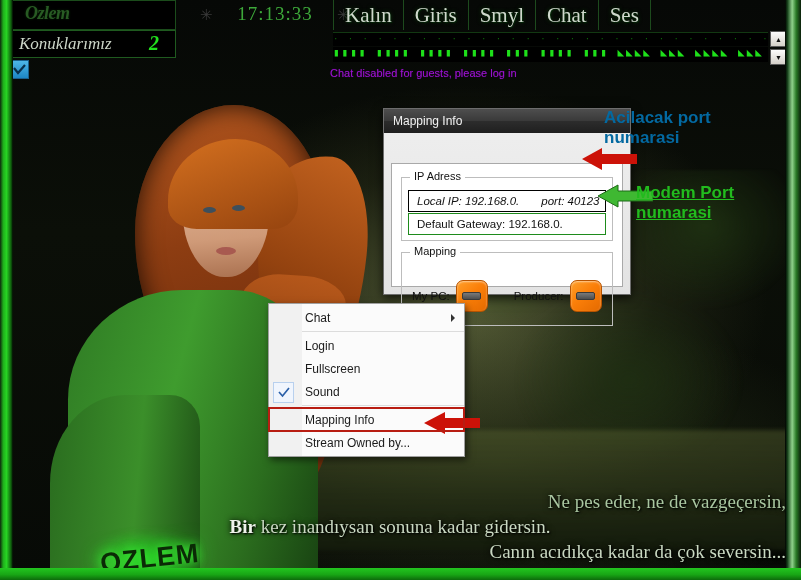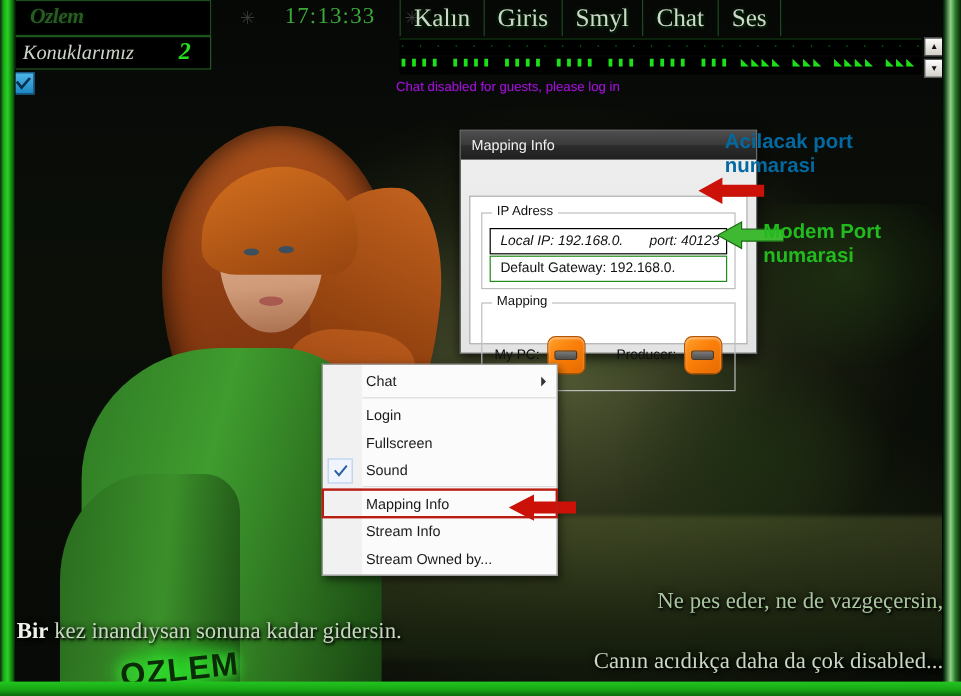--- a/index.html
+++ b/index.html
@@ -301,21 +301,21 @@
   .poem {
     position:absolute; left:14px; bottom:16px; width:772px;
     font-family:"Liberation Serif", serif;
     font-size:19px;
     color:#c9d8c2;
     text-shadow: 0 0 6px #000, 1px 1px 2px #000;
     line-height:25px;
   }
   .poem div { white-space:pre; }
   .poem .l1 { text-align:right; color:#a9c6a0; }
-  .poem .l2 { text-align:left; padding-right:20px; }
+  .poem .l2 { text-align:center; padding-right:20px; }
   .poem .l2 b { color:#eef3ea; }
   .poem .l3 { text-align:left; padding-left:6px; }
   .poem .l4 { text-align:right; }
 
   .watermark {
     position:absolute; left:100px; bottom:6px;
     font-family:"Liberation Sans", sans-serif;
     font-weight:bold; font-size:27px;
     color:#0b2a06;
     letter-spacing:1px;
@@ -448,50 +448,47 @@
           <path d="M1 5 L4.5 9 L11 1" stroke="#2a5fa8" stroke-width="1.7" fill="none"></path>
         </svg>
       </span>
       <span>Sound</span>
     </div>
     <div class="ctx-sep"></div>
     <div class="ctx-item highlight">
       <span>Mapping Info</span>
     </div>
     <div class="ctx-item">
-      <span>Stream Info</span>
-    </div>
-    <div class="ctx-item">
       <span>Stream Owned by...</span>
     </div>
   </div>
 
   <div class="anno red" style="left:604px; top:108px;">Acilacak port
 numarasi</div>
 
   <svg class="arrow" style="left:582px; top:146px;" width="55" height="26" viewBox="0 0 55 26">
     <polygon points="0,13 20,2 20,8 55,8 55,18 20,18 20,24" fill="#cc1208"></polygon>
   </svg>
 
   <svg class="arrow" style="left:598px; top:183px;" width="55" height="26" viewBox="0 0 55 26">
     <polygon points="0,13 20,2 20,8 55,8 55,18 20,18 20,24" fill="#3fb832" stroke="#1d6b16" stroke-width="1"></polygon>
   </svg>
 
-  <div class="anno green" style="left:636px; top:183px;">Modem Port
+  <div class="anno green" style="left:636px; top:183px;text-decoration:underline;">Modem Port
 numarasi</div>
 
 
   <svg class="arrow" style="left:424px; top:410px;" width="56" height="26" viewBox="0 0 56 26">
     <polygon points="0,13 21,2 21,8 56,8 56,18 21,18 21,24" fill="#cc1208"></polygon>
   </svg>
 
   <div class="poem">
     <div class="l1">Ne pes eder, ne de vazgeçersin,</div>
     <div class="l2"><b>Bir</b><span> kez inandıysan sonuna kadar gidersin.</span></div>
-    <div class="l4">Canın acıdıkça daha da çok disabled...</div>
+    <div class="l4">Canın acıdıkça kadar da çok seversin...</div>
   </div>
 
   <div class="watermark-glow"></div>
   <div class="watermark">OZLEM</div>
 
   <div class="frame-left"></div>
   <div class="frame-right"></div>
   <div class="frame-bottom"></div>
 
 </div>

